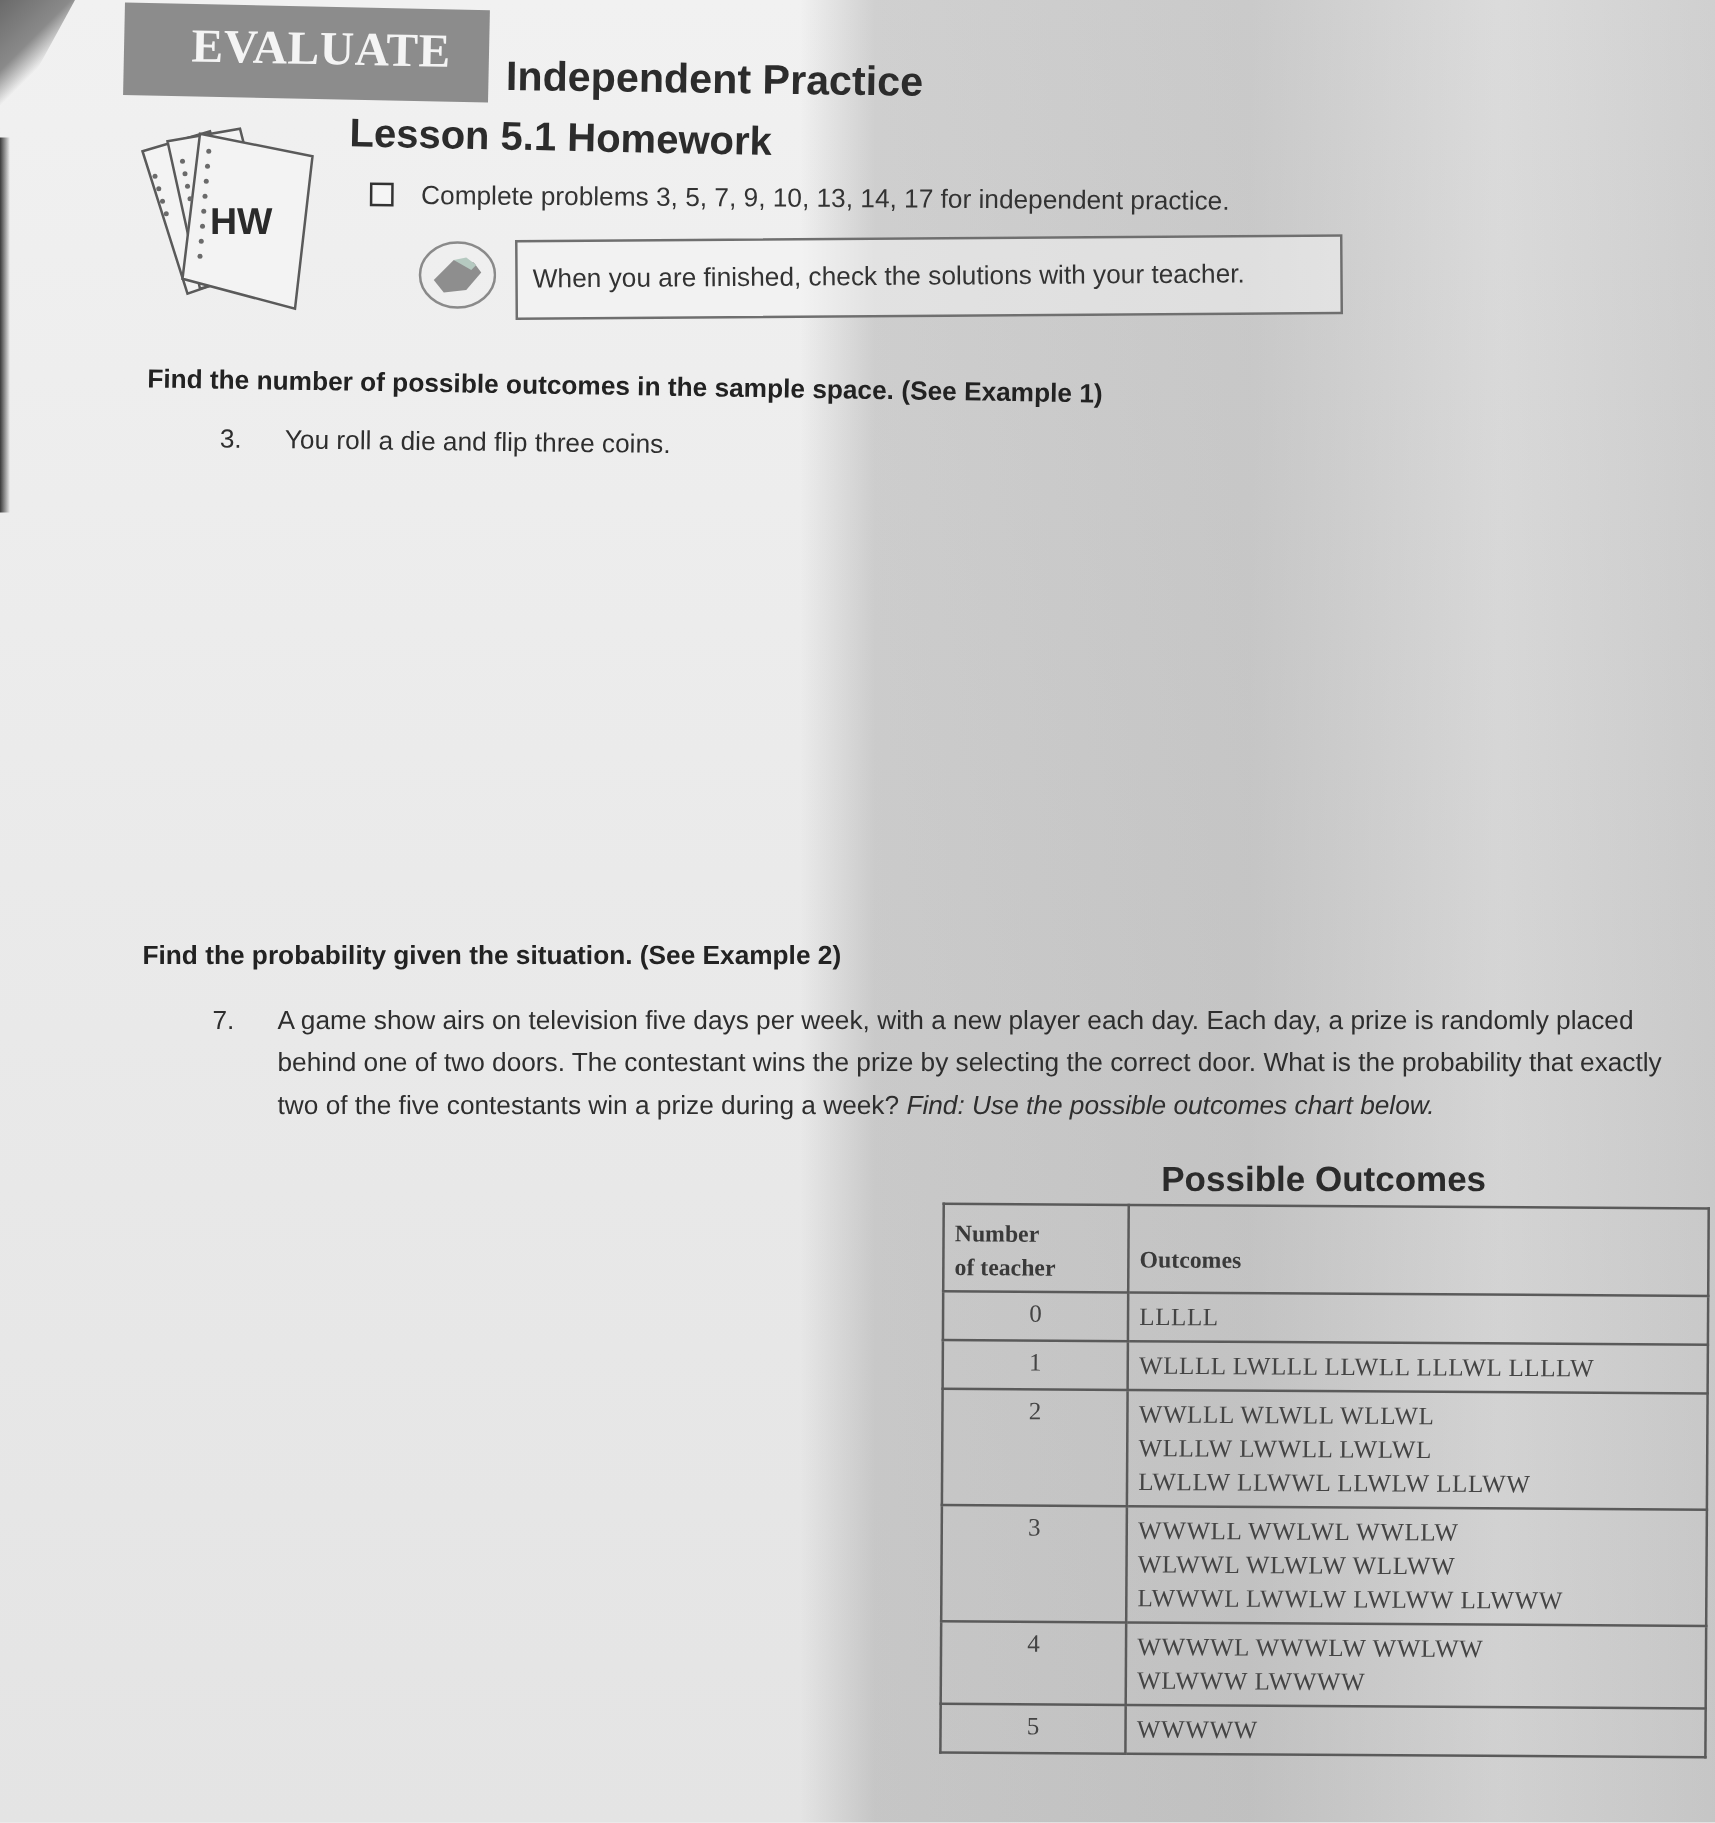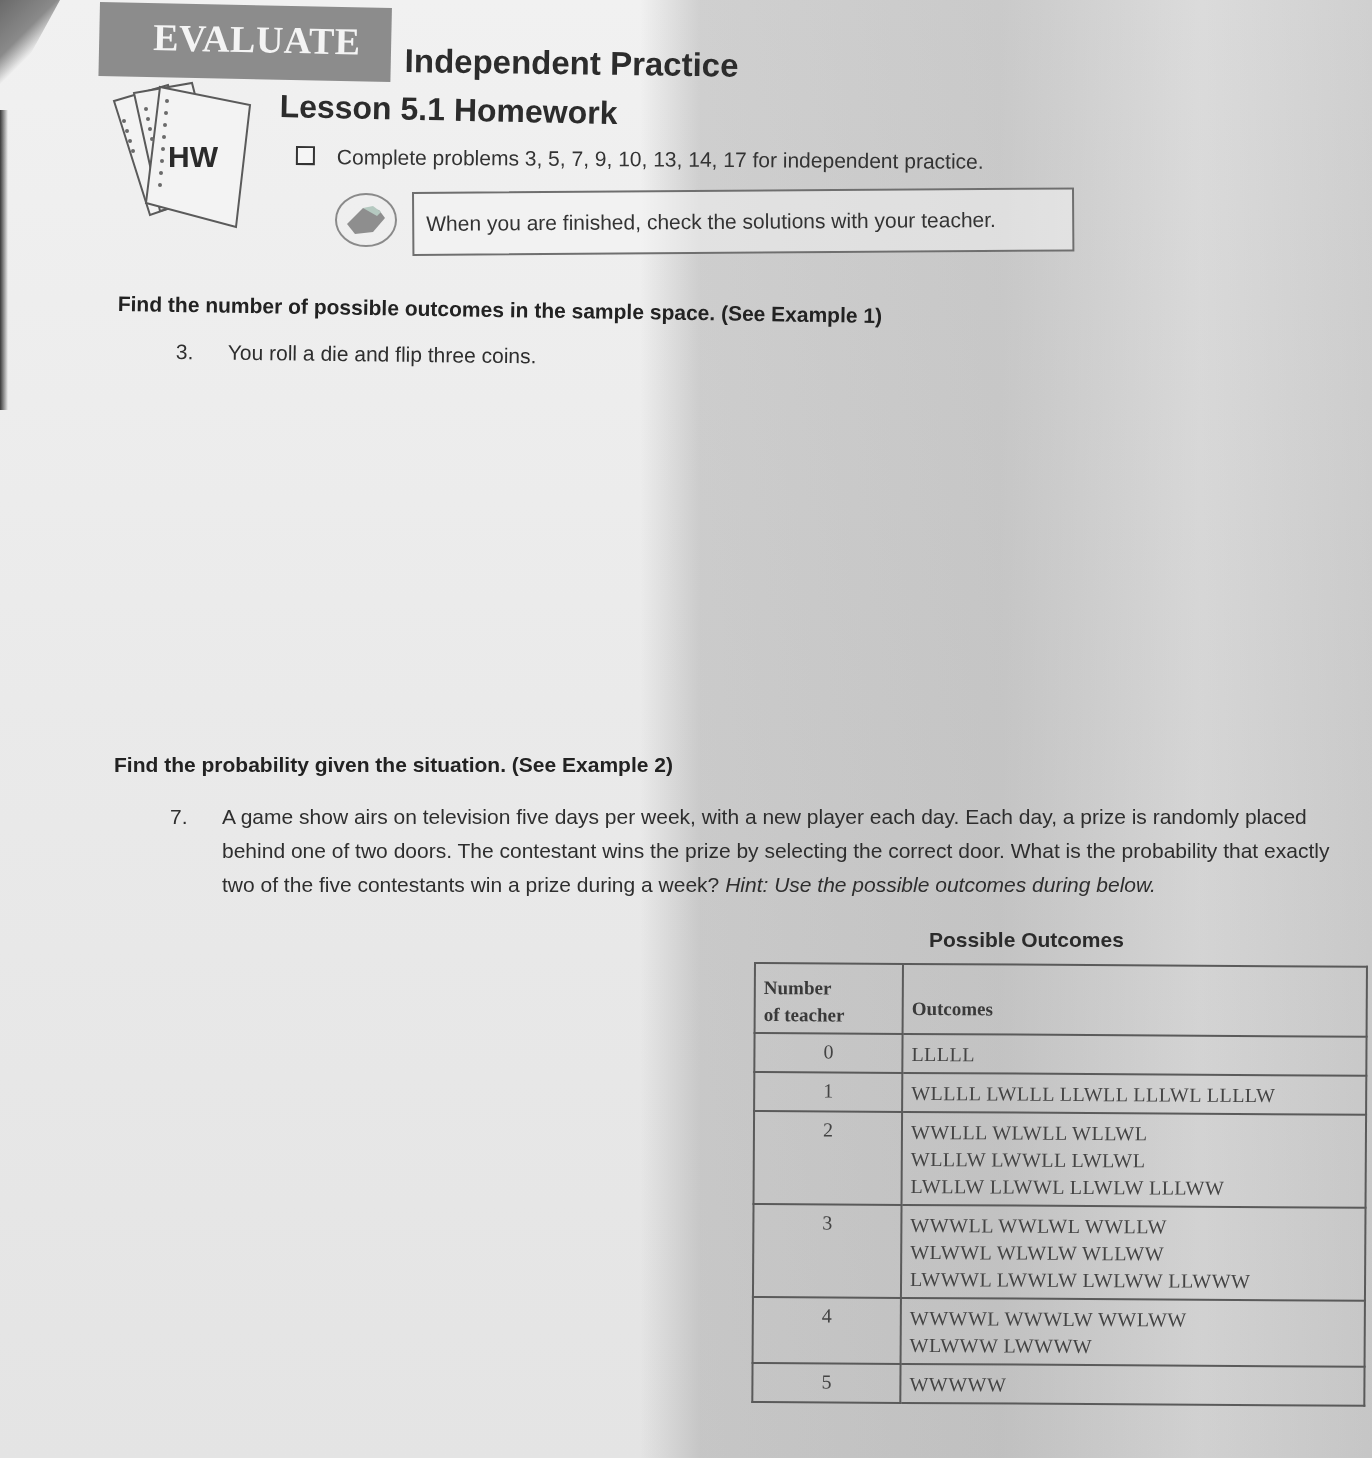--- a/index.html
+++ b/index.html
@@ -71,21 +71,21 @@
     font-family: "Liberation Sans", "DejaVu Sans", sans-serif;
     font-weight: bold;
     font-size: 32px;
     color: #2c2c2c;
     transform: rotate(1.2deg);
     transform-origin: left top;
   }
 
   .hw-icon {
     position: absolute;
-    left: 110px; top: 79px;
+    left: 110px; top: 99px;
     width: 150px; height: 150px;
   }
 
   .task-row {
     position: absolute;
     left: 296px; top: 145px;
     display: flex;
     align-items: center;
     transform: rotate(0.4deg);
     transform-origin: left top;
@@ -162,21 +162,21 @@
     left: 52px; top: 0;
     width: 1110px;
   }
   .p7 .hint { font-style: italic; }
 
   .table-title {
     position: absolute;
     left: 929px; top: 928px;
     font-family: "Liberation Sans", "DejaVu Sans", sans-serif;
     font-weight: bold;
-    font-size: 21px;
+    font-size: 28px;
     color: #2b2b2b;
   }
 
   .outcomes-table {
     position: absolute;
     left: 754px; top: 962px;
     border-collapse: collapse;
     font-family: "Liberation Serif", "DejaVu Serif", serif;
     font-size: 20px;
     color: #444;
@@ -265,21 +265,21 @@
 <div class="section-heading sec1">Find the number of possible outcomes in the sample space.  (See Example 1)</div>
 <div class="problem p3">
   <span class="num">3.</span><span>You roll a die and flip three coins.</span>
 </div>
 
 <div class="section-heading sec2">Find the probability given the situation. (See Example 2)</div>
 <div class="problem p7">
   <span class="num">7.</span>
   <div class="body">
     <span>A game show airs on television five days per week, with a new player each day.  Each day, a prize is randomly placed behind one of two doors.  The contestant wins the prize by selecting the correct door. What is the probability that exactly two of the five contestants win a prize during a week?</span>
-    <span class="hint">Hint: Use the possible outcomes during below.</span>
+    <span class="hint">Find: Use the possible outcomes chart below.</span>
   </div>
 </div>
 
 <div class="table-title">Possible Outcomes</div>
 
 <table class="outcomes-table">
   <tbody>
       <tr>
     <th class="col-num th-num">
       <div>Number</div>

